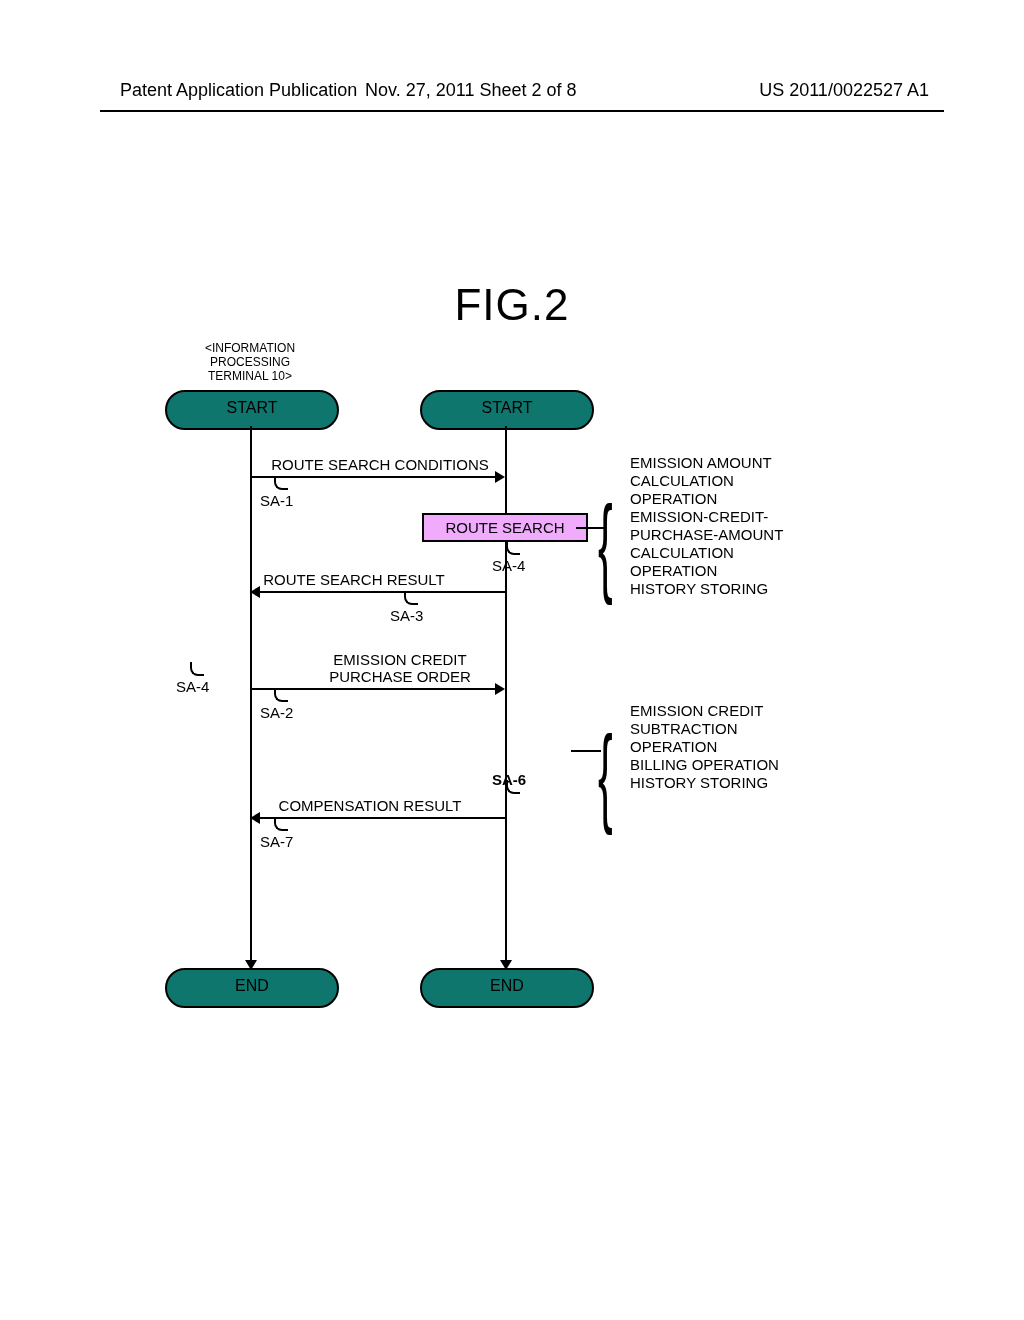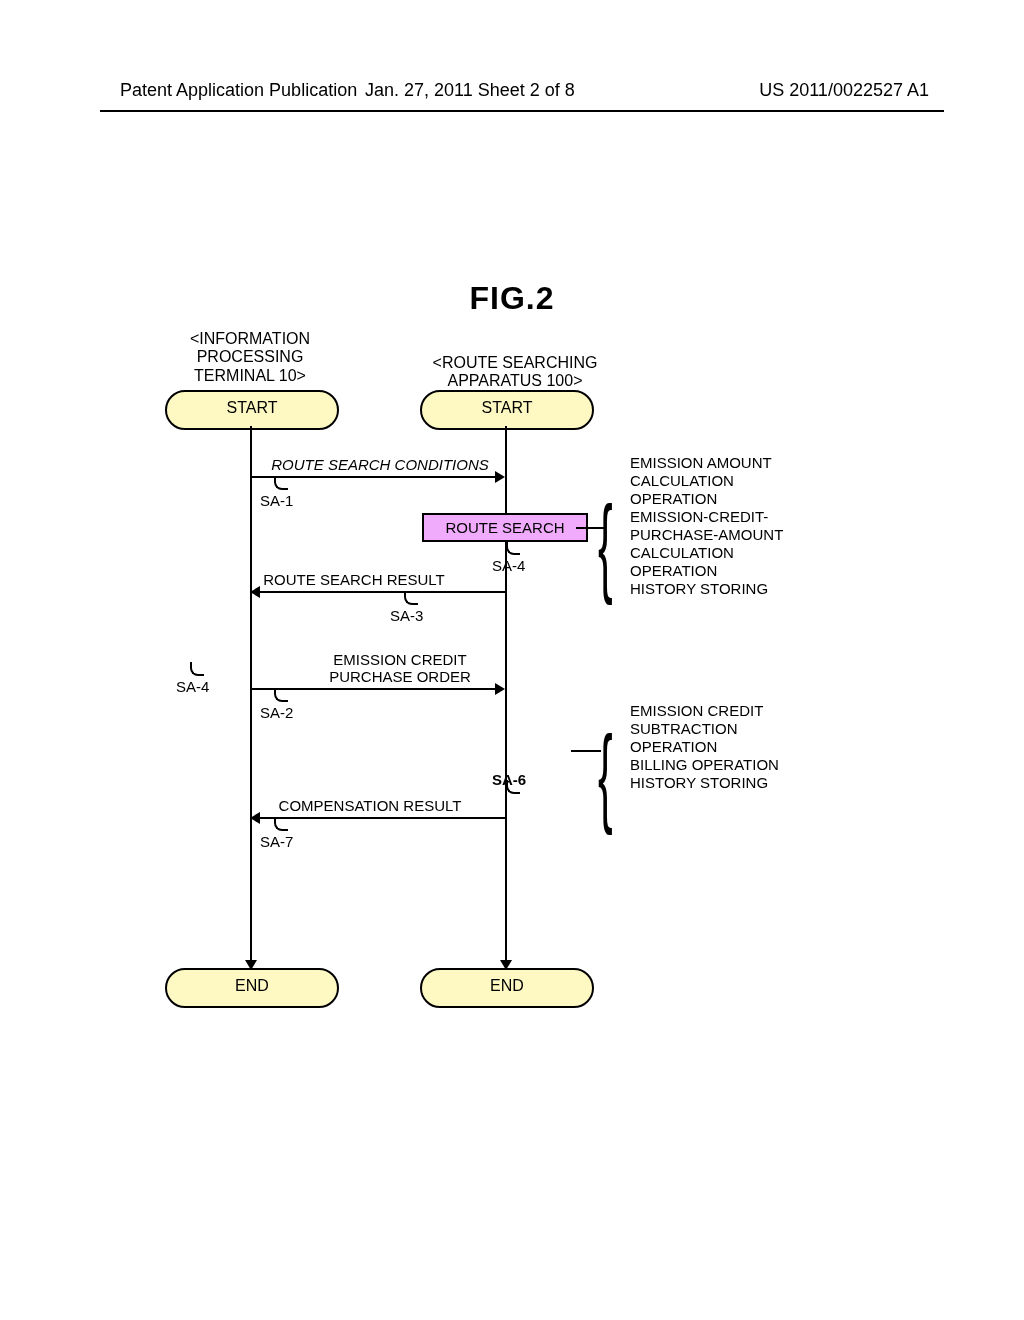--- a/index.html
+++ b/index.html
@@ -29,53 +29,54 @@
   .header-left { position:absolute; left:120px; }
   .header-mid { position:absolute; left:365px; }
   .header-right { position:absolute; right:95px; }
   .header-rule { position:absolute; top:110px; left:100px; right:80px; border-top:2px solid #000; }
 
   .fig-title {
     position:absolute;
     top:280px;
     left:0; right:0;
     text-align:center;
-    font-size:32px;
-    font-weight:bold;
+    font-size:44px;
+    font-weight:normal;
     letter-spacing:1px;
   }
 
   
   .chart {
     position:absolute;
     top:330px;
     left:150px;
     width:770px;
     height:700px;
   }
 
   .col-title {
     position:absolute;
-    font-size:16px;
+    font-size:12px;
     text-align:center;
     line-height:1.15;
     white-space:pre;
+    margin-top:12px;
   }
   .col-title.left { left:10px; top:0; width:180px; }
   .col-title.right { left:265px; top:24px; width:200px; }
 
   .pill {
     position:absolute;
     border:2px solid #000;
     border-radius:22px;
     height:36px;
     line-height:32px;
     text-align:center;
     font-size:16px;
-    background:#fef9c3;
+    background:#0f766e;
   }
   .pill.start-l { left:15px; top:60px; width:170px; }
   .pill.start-r { left:270px; top:60px; width:170px; }
   .pill.end-l { left:15px; top:638px; width:170px;}
   .pill.end-r { left:270px; top:638px; width:170px;}
 
   .box {
     position:absolute;
     border:2px solid #000;
     background:#f0abfc;
@@ -163,46 +164,44 @@
     white-space:pre;
   }
 </style>
 </head>
 <body>
 
 <div class="page">
 
   <div class="header">
     <span class="header-left">Patent Application Publication</span>
-    <span class="header-mid">Jan. 27, 2011  Sheet 2 of 8</span>
+    <span class="header-mid">Nov. 27, 2011  Sheet 2 of 8</span>
     <span class="header-right">US 2011/0022527 A1</span>
   </div>
   <div class="header-rule"></div>
 
   <div class="fig-title">FIG.2</div>
 
   <div class="chart">
 
     <div class="col-title left">&lt;INFORMATION
 PROCESSING
 TERMINAL 10&gt;</div>
-    <div class="col-title right">&lt;ROUTE SEARCHING
-APPARATUS 100&gt;</div>
 
     <div class="pill start-l">START</div>
     <div class="pill start-r">START</div>
     <div class="pill end-l">END</div>
     <div class="pill end-r">END</div>
 
     <div class="vline left"></div>
     <div class="vline right"></div>
     <div class="head-down l"></div>
     <div class="head-down r"></div>
 
-    <div class="msg-label" style="left:110px; top:126px; width:240px;font-style:italic;">ROUTE SEARCH CONDITIONS</div>
+    <div class="msg-label" style="left:110px; top:126px; width:240px;">ROUTE SEARCH CONDITIONS</div>
     <div class="arrow" style="left:102px; top:146px; width:251px;">
         <div class="head-r"></div>
       </div>
     <div class="tick curve" style="left:124px; top:146px;"></div>
     <div class="tick-label" style="left:110px; top:162px;">SA-1</div>
 
     <div class="box route-search">ROUTE SEARCH</div>
     <div class="arrow" style="left:426px; top:197px; width:28px;"></div>
     <div class="tick curve" style="left:356px; top:211px;"></div>
     <div class="tick-label" style="left:342px; top:227px;">SA-4</div>

